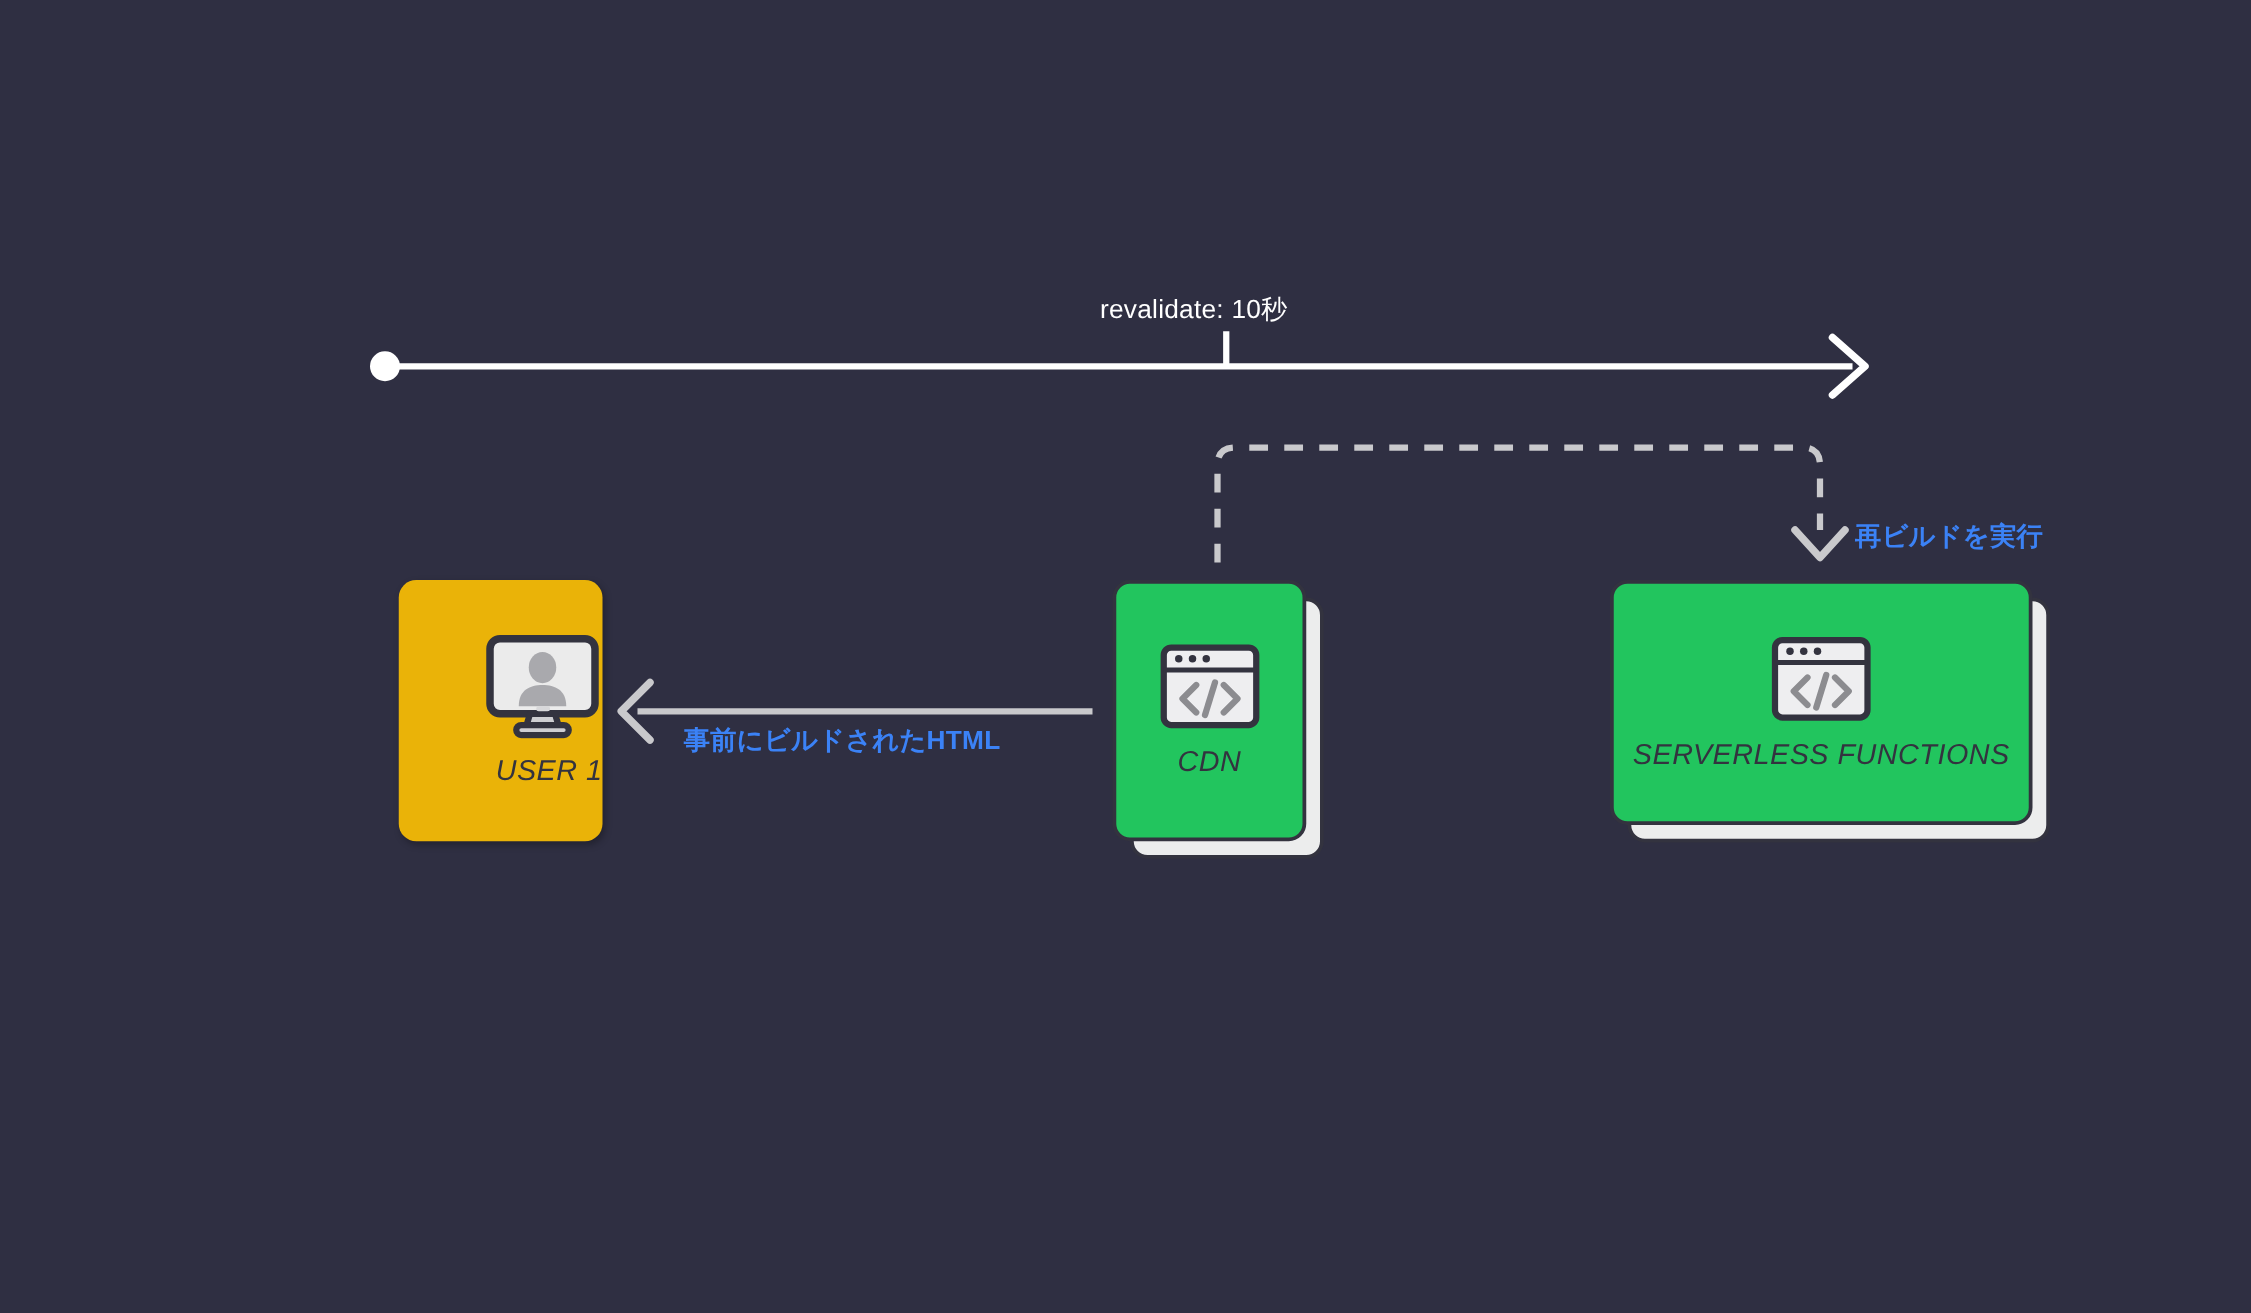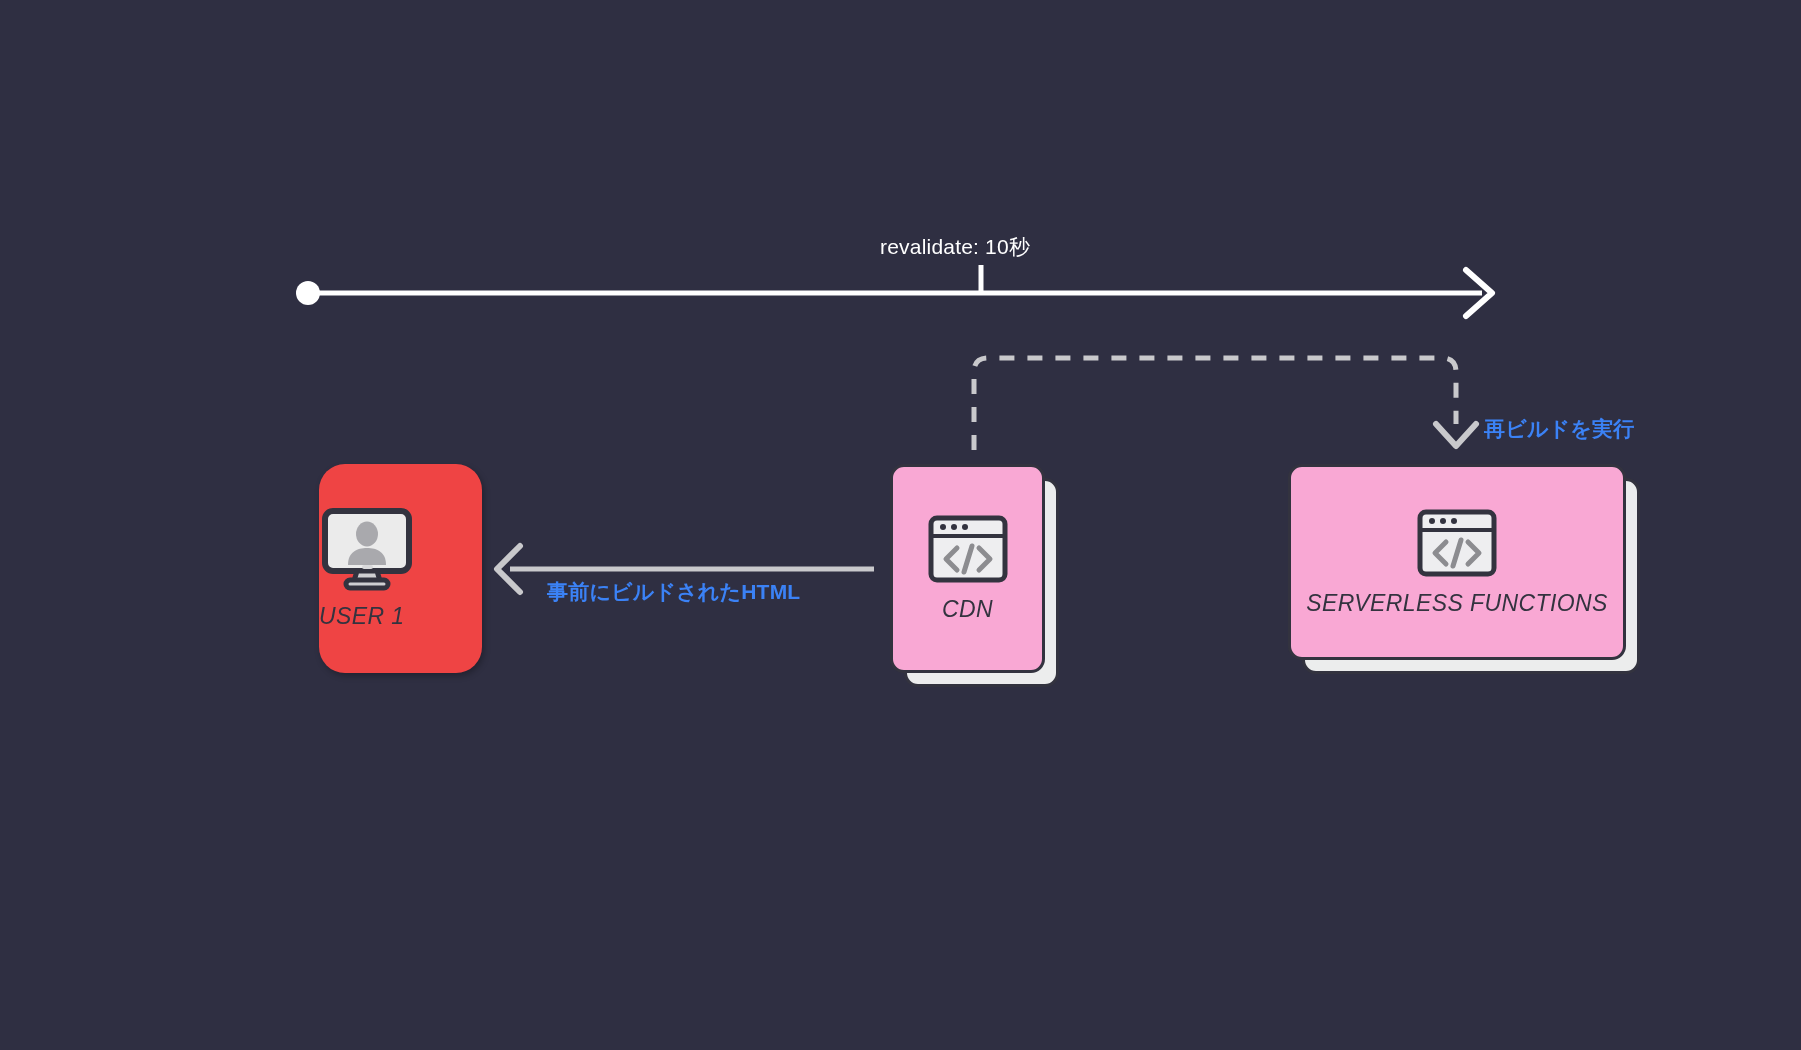--- a/index.html
+++ b/index.html
@@ -60,41 +60,41 @@
     border: 3px solid #33333f;
     border-radius: 14px;
     box-sizing: border-box;
   }
   .card-front {
     position: absolute;
     left: 0;
     top: 0;
     width: 100%;
     height: 100%;
-    background: #f9a8d4;
+    background: #22c55e;
     border: 3px solid #33333f;
     border-radius: 14px;
     box-sizing: border-box;
     display: flex;
     flex-direction: column;
     align-items: center;
     justify-content: center;
   }
   .card-plain {
     position: absolute;
     left: 0;
     top: 0;
     width: 100%;
     height: 100%;
-    background: #ef4444;
-    border-radius: 26px;
+    background: #eab308;
+    border-radius: 14px;
     box-sizing: border-box;
     display: flex;
     flex-direction: column;
-    align-items: flex-start;
+    align-items: flex-end;
     justify-content: center;
     box-shadow: 2px 3px 6px rgba(0,0,0,0.28);
   }
   .node-label {
     font-size: 23px;
     font-style: italic;
     color: #33333f;
     letter-spacing: 0.4px;
     white-space: nowrap;
     text-align: center;

